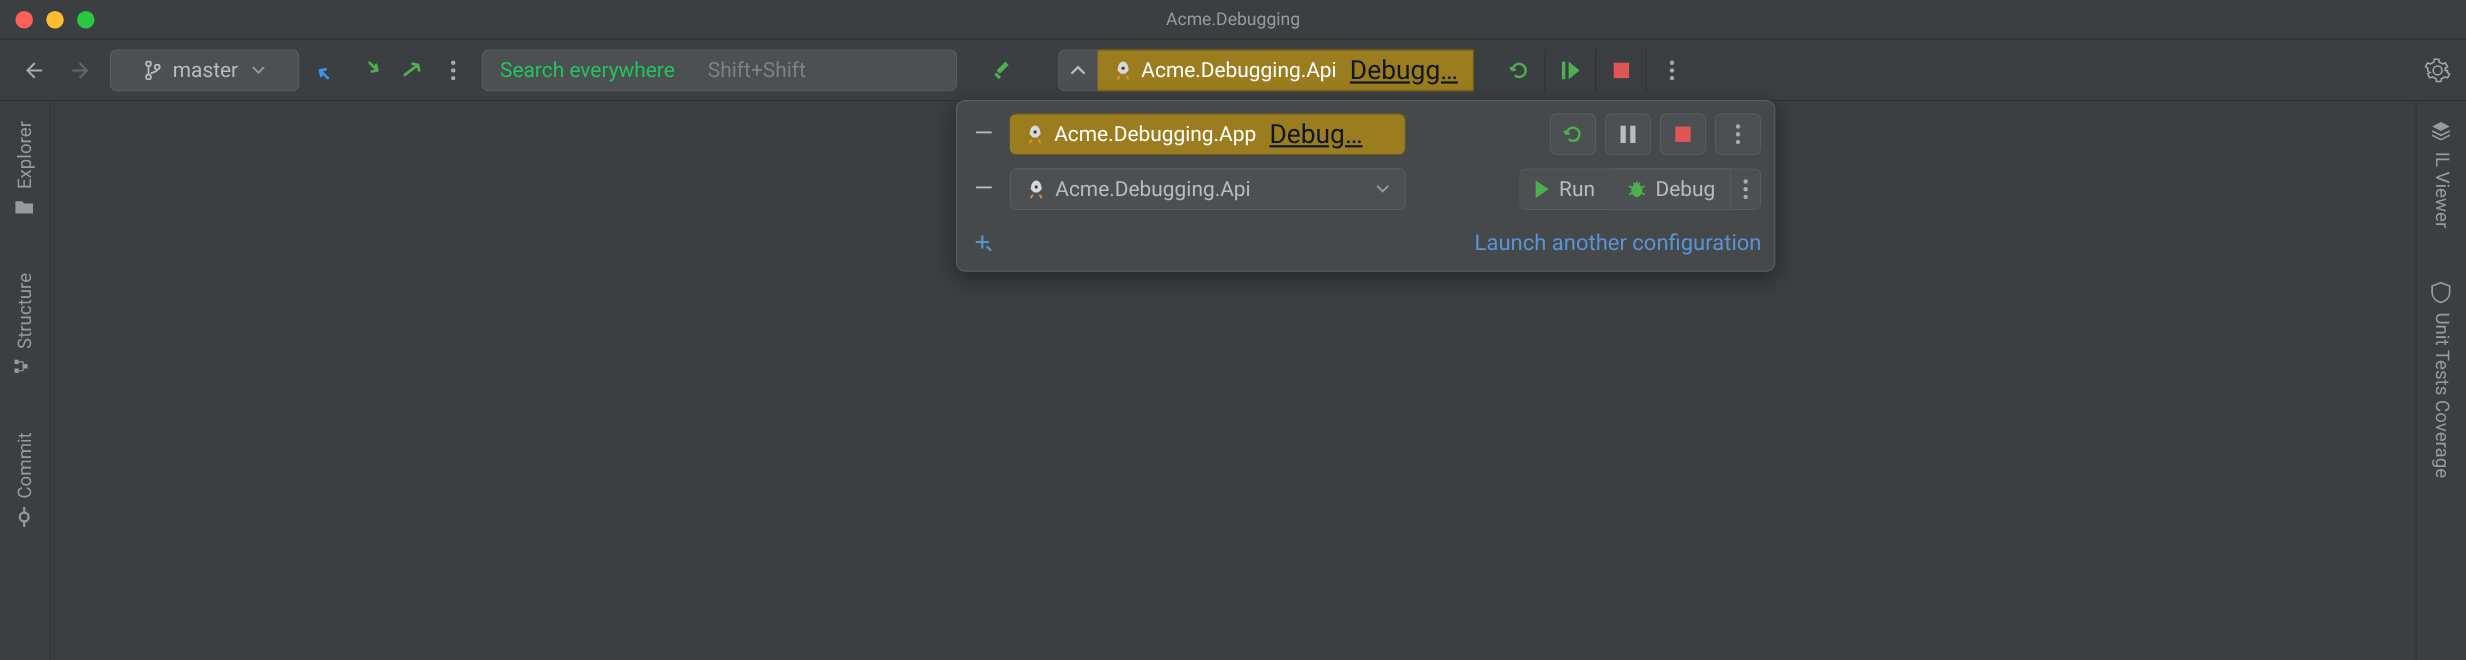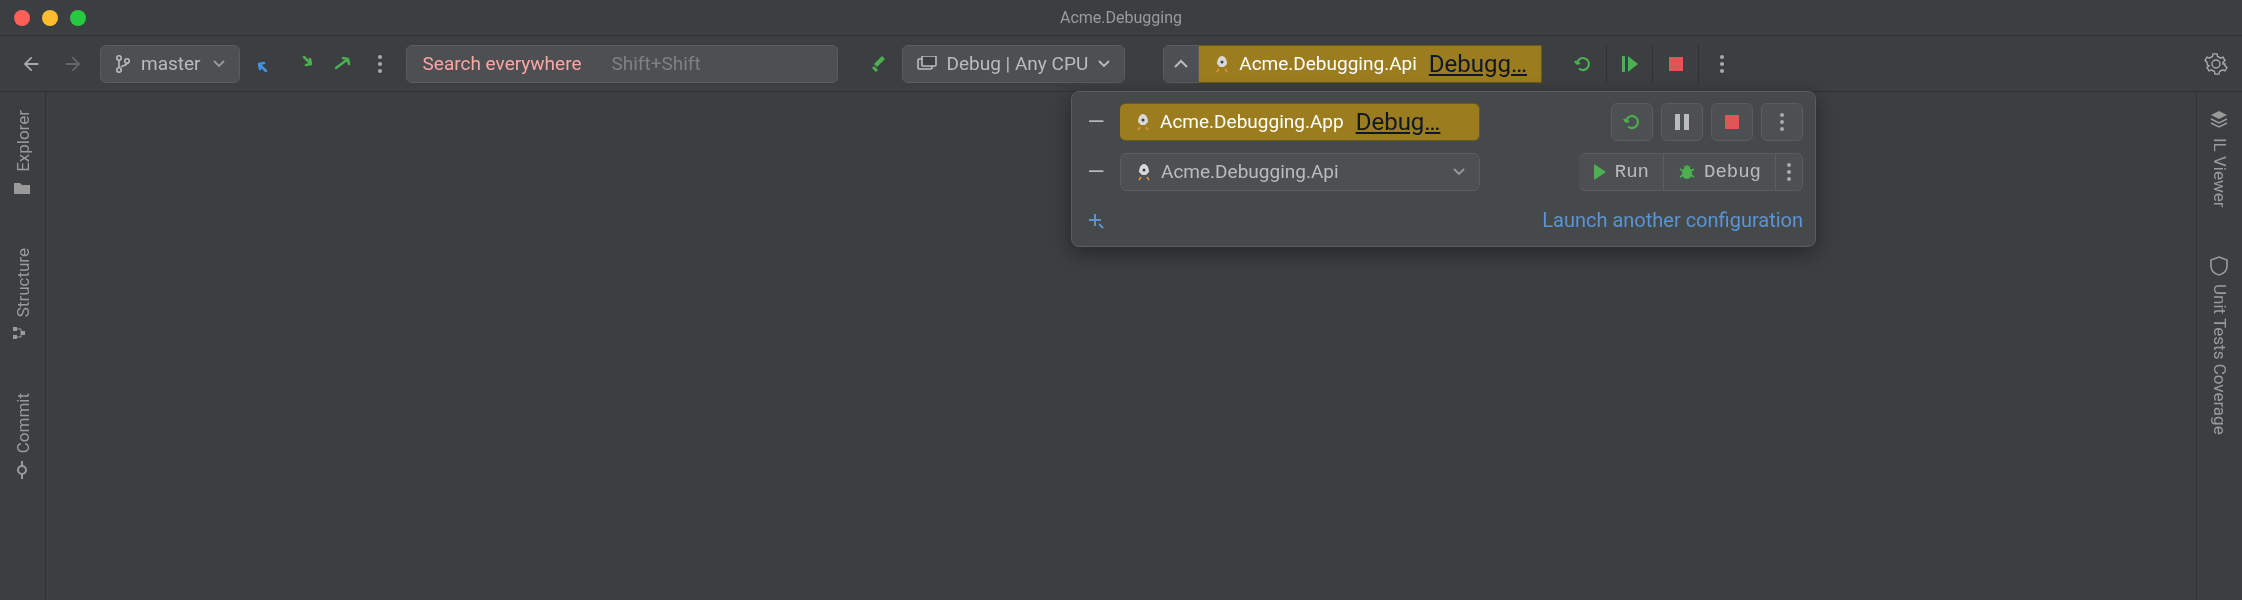--- a/index.html
+++ b/index.html
@@ -13,28 +13,28 @@
   .tl-yellow { background: #febc2e; }
   .tl-green { background: #28c840; }
   .title { position: absolute; left: 50%; transform: translateX(-50%); font-size: 16px; color: #9a9a9a; }
   
   
   .toolbar { height: 56px; background: #3c3f41; display: flex; align-items: center; padding: 0 12px; gap: 10px; border-bottom: 1px solid #323232; }
   .nav-arrows { display: flex; gap: 20px; padding: 0 6px 0 8px; }
   .nav-arrow { width: 22px; height: 22px; display: flex; align-items: center; justify-content: center; color: #666; }
   .nav-arrow.active { color: #a9a9a9; }
   
-  .branch-pill { display: flex; align-items: center; gap: 10px; background: #4c5052; border: 1px solid #5a5d5e; border-radius: 6px; padding: 6px 14px; height: 38px; font-size: 19px; color: #bbb; }
+  .branch-pill { display: flex; align-items: center; gap: 10px; background: #4c5052; border: 1px solid #5a5d5e; border-radius: 6px; padding: 6px 30px; height: 38px; font-size: 19px; color: #bbb; }
   .branch-pill .chev { margin-left: 2px; color: #9a9a9a; }
   
   .vcs-icons { display: flex; gap: 18px; padding: 0 6px; align-items: center; }
   .vcs-icon { width: 20px; height: 20px; display:flex; align-items:center; justify-content:center; }
   
   .search-box { display:flex; align-items:center; background:#4c5052; border:1px solid #5a5d5e; border-radius:6px; height:38px; padding:0 16px; gap: 30px; min-width: 432px; font-size:19px; }
-  .search-box .ph { color:#fca5a5; }
+  .search-box .ph { color:#22c55e; }
   .search-box .kb { color:#808080;text-align:center; }
   
   .spacer-sm { width: 10px; }
   
   .build-icon { width:24px; height:24px; display:flex; align-items:center; justify-content:center; }
   
   .config-pill { display:flex; align-items:center; gap:10px; background:#4c5052; border:1px solid #5a5d5e; border-radius:6px; padding:0 14px; height:38px; font-size:19px; color:#bbb; }
   
   
   .right-cluster { margin-left: 28px; display:flex; flex-direction:column; position:relative; }
@@ -53,21 +53,21 @@
   
   .dropdown-panel { position:absolute; top:46px; right:-72px; background:#45494a; border:1px solid #5a5d5e; border-radius:8px; padding:10px 12px 14px 12px; display:flex; flex-direction:column; gap:10px; min-width: 745px; box-shadow: 0 6px 20px rgba(0,0,0,0.4); }
   .dropdown-panel .row { display:flex; align-items:center; gap:12px; height:40px; }
   .dropdown-panel .minus { width:24px; display:flex; justify-content:center; color:#bbb; font-size:22px; }
   .dropdown-panel .run-pill { border-radius:6px; min-width: 360px; }
   .dropdown-panel .run-pill.dark { border-radius:6px; }
   .dropdown-panel .side-btn { width:42px; height:38px; background:#4c5052; border:1px solid #5a5d5e; border-radius:6px; display:flex; align-items:center; justify-content:center; }
   .dropdown-panel .launch { display:flex; align-items:center; gap:12px; color:#5a93d6; font-size:20px; padding: 6px 0 0 2px; justify-content: space-between; }
   .dropdown-panel .runbtns { margin-left:auto; display:flex; gap:8px; }
   .dropdown-panel .runbtns .side-btn { width:42px; }
-  .dropdown-panel .runbtns-wide { margin-left:auto; display:flex;font-family:Liberation Mono, monospace; }
+  .dropdown-panel .runbtns-wide { margin-left:auto; display:flex; }
   .dropdown-panel .runbtns-wide > * { border-radius:0; }
   .dropdown-panel .runbtns-wide > *:first-child { border-radius:6px 0 0 6px; }
   .dropdown-panel .runbtns-wide > *:last-child { border-radius:0 6px 6px 0; }
   
   .toolbar-spacer { flex: 1; }
   
   .gear { width:28px; height:28px; display:flex; align-items:center; justify-content:center; color:#a9a9a9; margin-left: 14px; }
   
   
   .main { display:flex; height: calc(600px - 36px - 56px); }
@@ -157,34 +157,20 @@
 
   <div class="spacer-sm"></div>
 
   <span class="build-icon">
     <svg width="24" height="24" viewBox="0 0 24 24">
         <path d="M14 4l-8 8 3 3 8-8z" fill="#4caf50"></path>
         <path d="M4 16l2-2 4 4-2 2z" fill="#4caf50"></path>
       </svg>
   </span>
 
-  <div class="config-pill">
-    <span>
-      <svg width="20" height="16" viewBox="0 0 20 16">
-          <rect x="1" y="3" width="14" height="10" rx="1" fill="none" stroke="#bbb" stroke-width="1.6"></rect>
-          <rect x="5" y="0" width="14" height="10" rx="1" fill="#3c3f41" stroke="#bbb" stroke-width="1.6"></rect>
-        </svg>
-    </span>
-    <span>Debug | Any CPU</span>
-    <span class="chev">
-      <svg width="12" height="8" viewBox="0 0 12 8">
-          <path d="M1 1l5 5 5-5" fill="none" stroke="currentColor" stroke-width="1.8"></path>
-        </svg>
-    </span>
-  </div>
 
   <div class="right-cluster">
     <div class="run-row">
       <div class="exp">
         <svg width="14" height="10" viewBox="0 0 14 10">
             <path d="M1 8l6-6 6 6" fill="none" stroke="#bbb" stroke-width="2"></path>
           </svg>
       </div>
       <div class="run-pill">
         <span>

